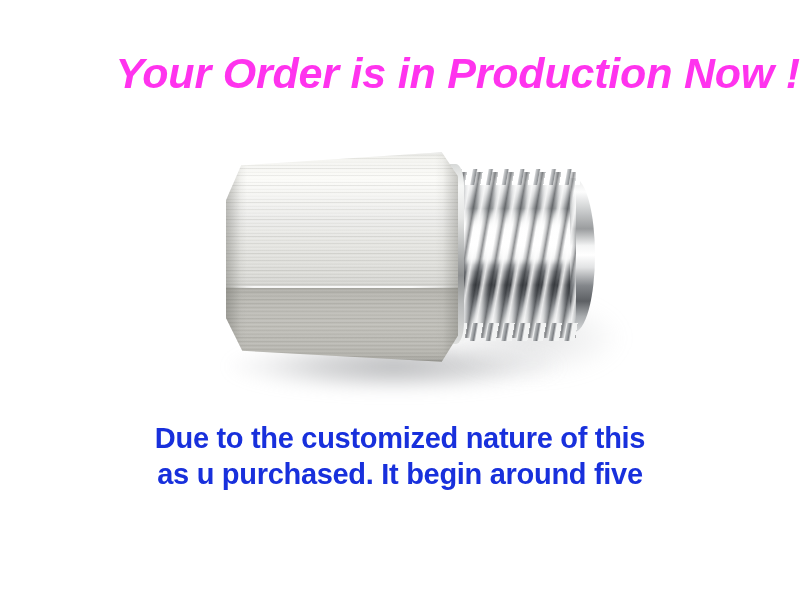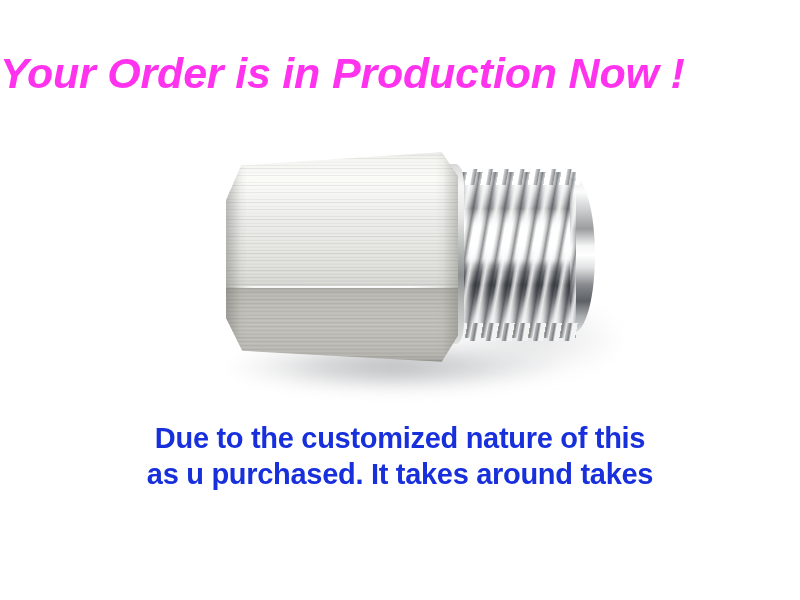--- a/index.html
+++ b/index.html
@@ -18,21 +18,21 @@
     background: #ffffff;
     overflow: hidden;
   }
 
   
   .headline {
     position: absolute;
     left: 0;
     top: 48px;
     width: 800px;
-    text-align: left;
+    text-align: right;
     font-family: "Liberation Sans", sans-serif;
     font-weight: bold;
     font-style: italic;
     font-size: 43px;
     line-height: 50px;
     letter-spacing: -0.2px;
     color: #ff33ee;
     white-space: nowrap;
     user-select: none;
   }
@@ -346,16 +346,16 @@
       <div class="hex-chamfer-left"></div>
       <div class="hex-chamfer-right"></div>
       <div class="hex-rim-top"></div>
       <div class="hex-rim-bot"></div>
     </div>
 
   </div>
 
   <div class="body-copy">
     <span class="line">Due to the customized nature of this</span>
-    <span class="line">as u purchased. It takes around takes</span>
+    <span class="line">as u purchased. It begin around five</span>
   </div>
 
 </div>
 
 </body></html>

